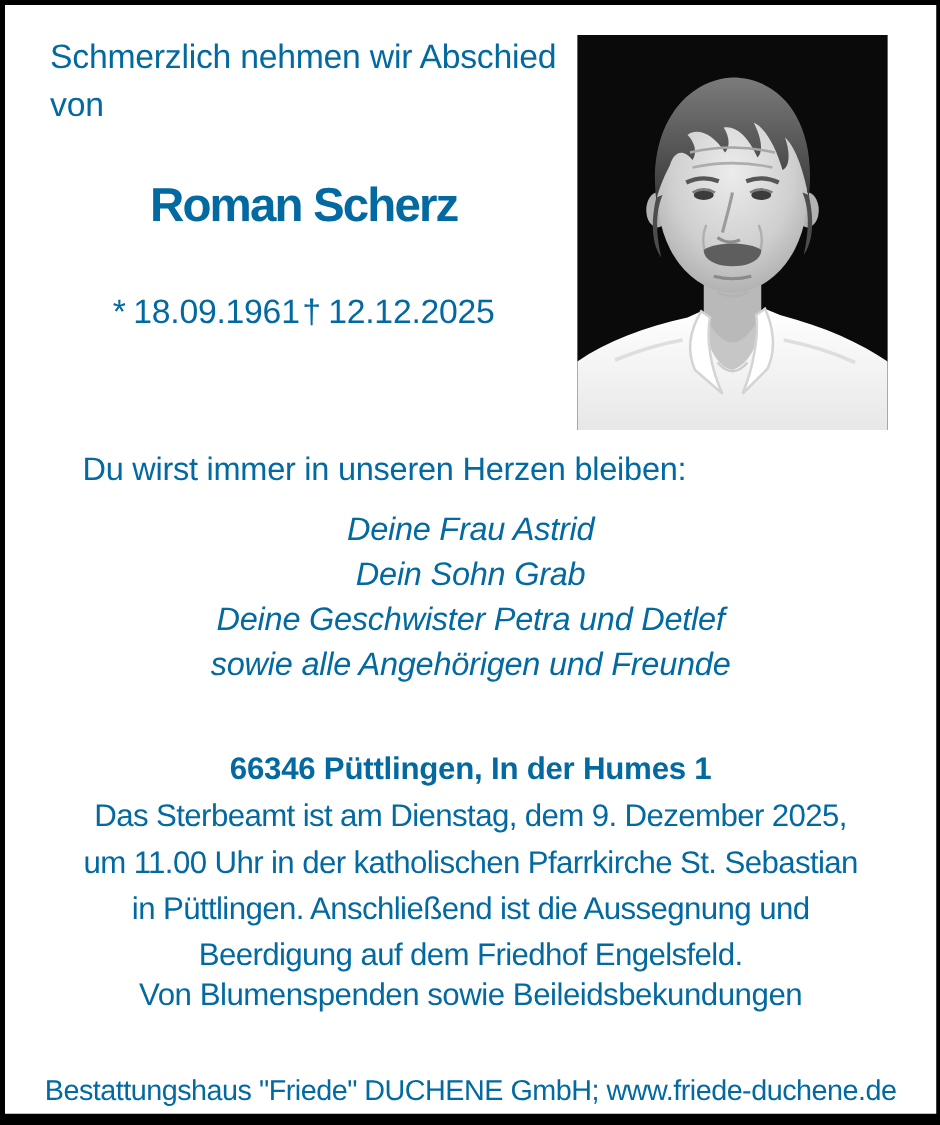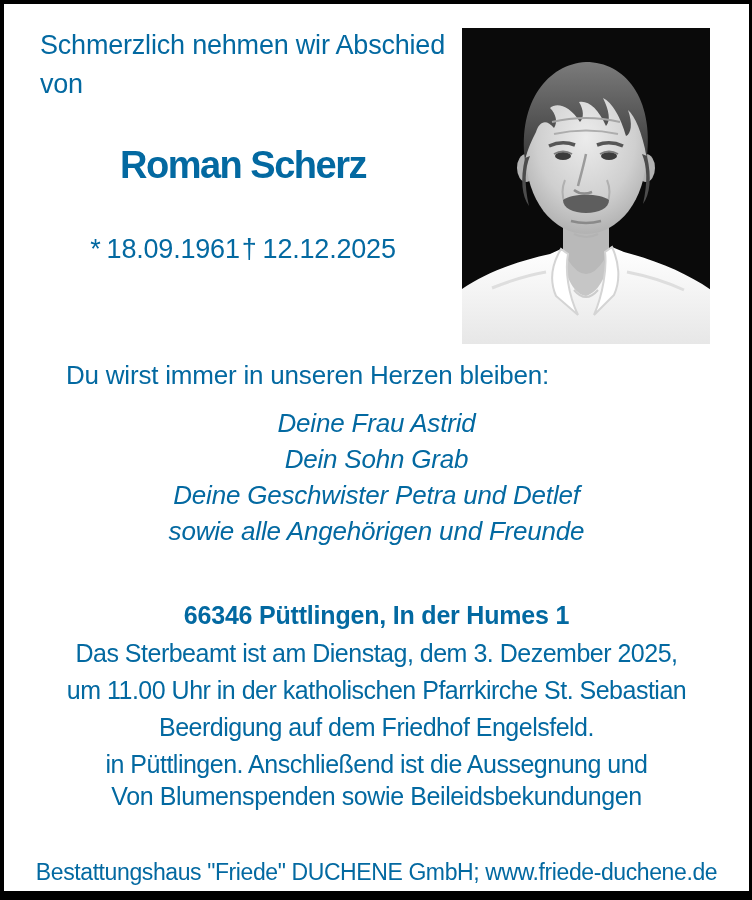--- a/index.html
+++ b/index.html
@@ -213,24 +213,24 @@
   <div class="abs mourners">
     <div>Deine Frau Astrid</div>
     <div>Dein Sohn Grab</div>
     <div>Deine Geschwister Petra und Detlef</div>
     <div>sowie alle Angehörigen und Freunde</div>
   </div>
 
   <div class="abs address">66346 Püttlingen, In der Humes 1</div>
 
   <div class="abs service">
-    <div>Das Sterbeamt ist am Dienstag, dem 3. Dezember 2025,</div>
+    <div>Das Sterbeamt ist am Dienstag, dem 9. Dezember 2025,</div>
     <div>um 11.00 Uhr in der katholischen Pfarrkirche St. Sebastian</div>
+    <div>in Püttlingen. Anschließend ist die Aussegnung und</div>
     <div>Beerdigung auf dem Friedhof Engelsfeld.</div>
-    <div>in Püttlingen. Anschließend ist die Aussegnung und</div>
   </div>
 
   <div class="abs condolence">
     <div>Von Blumenspenden sowie Beileidsbekundungen</div>
   </div>
 
   <div class="abs funeral-home">Bestattungshaus "Friede" DUCHENE GmbH; www.friede-duchene.de</div>
 
 </div>
 

